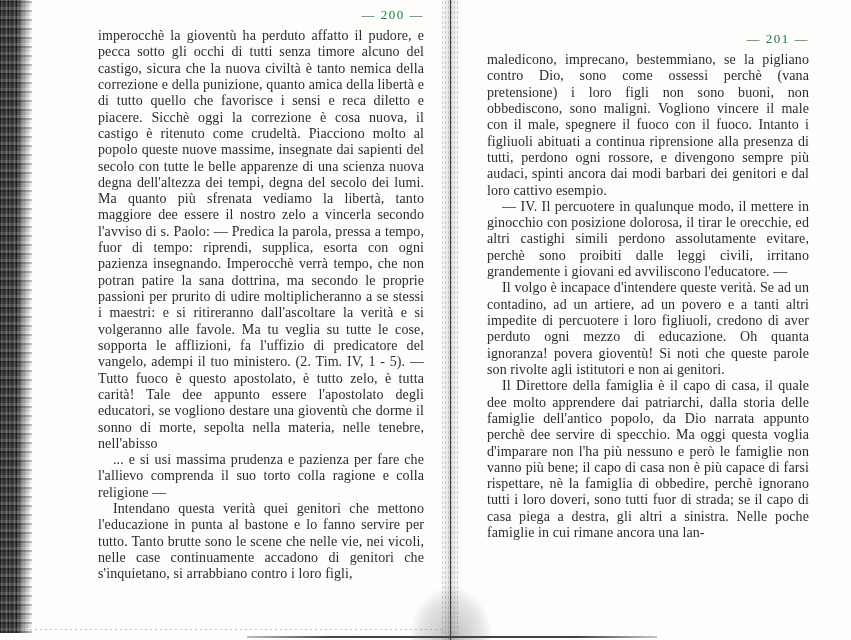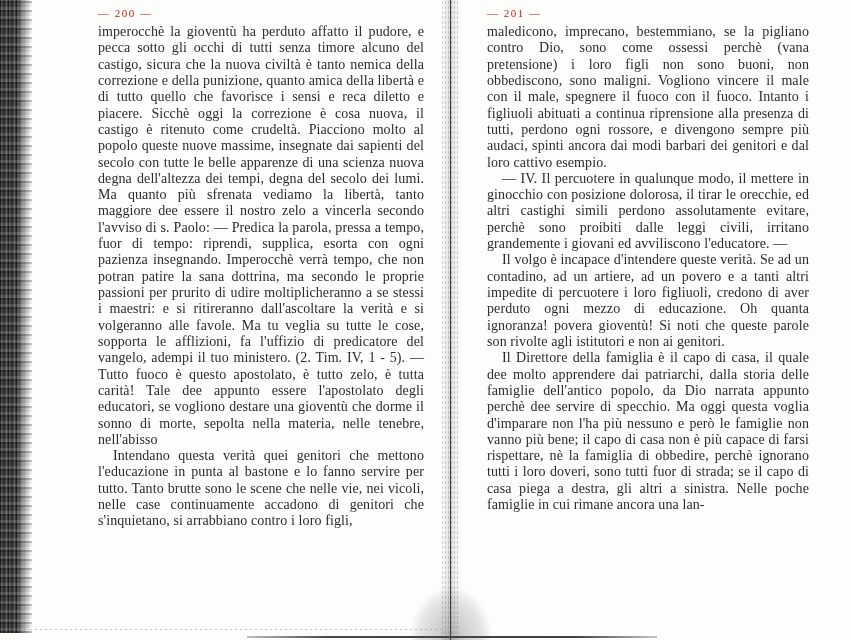--- a/index.html
+++ b/index.html
@@ -36,37 +36,38 @@
 
   
   .scanline-faint{position:absolute;left:30px;top:629px;width:415px;height:1px;opacity:.55;
     background:repeating-linear-gradient(90deg,#8f8f8f 0 2px, rgba(0,0,0,0) 2px 5px);}
   .scanline-dark{position:absolute;left:247px;top:636px;width:410px;height:2px;
     background:linear-gradient(90deg, rgba(70,70,70,.35), #474747 20%, #3f3f3f 80%, rgba(70,70,70,.3));}
 
   
   .page{position:absolute;top:7px;color:var(--ink);}
   .page.left{left:98px;width:326px;}
-  .page.right{left:487px;width:322px;}
-  .pagenum{text-align:left;font-size:11px;letter-spacing:1.5px;margin:0 0 5px 0;color:#b91c1c;}
+  .page.right{left:487px;width:322px;margin-top:24px;}
+  .pagenum{text-align:right;font-size:13px;letter-spacing:1.5px;margin:0 0 5px 0;color:#15803d;}
   .page .text p{margin:0;font-size:14px;line-height:16.32px;
     text-align:justify;color:var(--ink);letter-spacing:.1px;}
   .page .text p.indent{text-indent:15px;}
 </style>
 </head>
 <body>
 
 <div class="spread">
 
   <div class="binding"></div>
 
   <div class="page left">
     <div class="pagenum">— 200 —</div>
     <div class="text">
         <p class="">imperocchè la gioventù ha perduto affatto il pudore, e pecca sotto gli occhi di tutti senza timore alcuno del castigo, sicura che la nuova civiltà è tanto nemica della correzione e della punizione, quanto amica della libertà e di tutto quello che favorisce i sensi e reca diletto e piacere. Sicchè oggi la correzione è cosa nuova, il castigo è ritenuto come crudeltà. Piacciono molto al popolo queste nuove massime, insegnate dai sapienti del secolo con tutte le belle apparenze di una scienza nuova degna dell'altezza dei tempi, degna del secolo dei lumi. Ma quanto più sfrenata vediamo la libertà, tanto maggiore dee essere il nostro zelo a vincerla secondo l'avviso di s. Paolo: — Predica la parola, pressa a tempo, fuor di tempo: riprendi, supplica, esorta con ogni pazienza insegnando. Imperocchè verrà tempo, che non potran patire la sana dottrina, ma secondo le proprie passioni per prurito di udire moltiplicheranno a se stessi i maestri: e si ritireranno dall'ascoltare la verità e si volgeranno alle favole. Ma tu veglia su tutte le cose, sopporta le afflizioni, fa l'uffizio di predicatore del vangelo, adempi il tuo ministero. (2. Tim. IV, 1 - 5). — Tutto fuoco è questo apostolato, è tutto zelo, è tutta carità! Tale dee appunto essere l'apostolato degli educatori, se vogliono destare una gioventù che dorme il sonno di morte, sepolta nella materia, nelle tenebre, nell'abisso</p>
+        <p class="indent">... e si usi massima prudenza e pazienza per fare che l'allievo comprenda il suo torto colla ragione e colla religione —</p>
         <p class="indent">Intendano questa verità quei genitori che mettono l'educazione in punta al bastone e lo fanno servire per tutto. Tanto brutte sono le scene che nelle vie, nei vicoli, nelle case continuamente accadono di genitori che s'inquietano, si arrabbiano contro i loro figli,</p>
       </div>
   </div>
 
   <div class="page right">
     <div class="pagenum">— 201 —</div>
     <div class="text">
         <p class="">maledicono, imprecano, bestemmiano, se la pigliano contro Dio, sono come ossessi perchè (vana pretensione) i loro figli non sono buoni, non obbediscono, sono maligni. Vogliono vincere il male con il male, spegnere il fuoco con il fuoco. Intanto i figliuoli abituati a continua riprensione alla presenza di tutti, perdono ogni rossore, e divengono sempre più audaci, spinti ancora dai modi barbari dei genitori e dal loro cattivo esempio.</p>
         <p class="indent">— IV. Il percuotere in qualunque modo, il mettere in ginocchio con posizione dolorosa, il tirar le orecchie, ed altri castighi simili perdono assolutamente evitare, perchè sono proibiti dalle leggi civili, irritano grandemente i giovani ed avviliscono l'educatore. —</p>
         <p class="indent">Il volgo è incapace d'intendere queste verità. Se ad un contadino, ad un artiere, ad un povero e a tanti altri impedite di percuotere i loro figliuoli, credono di aver perduto ogni mezzo di educazione. Oh quanta ignoranza! povera gioventù! Si noti che queste parole son rivolte agli istitutori e non ai genitori.</p>

